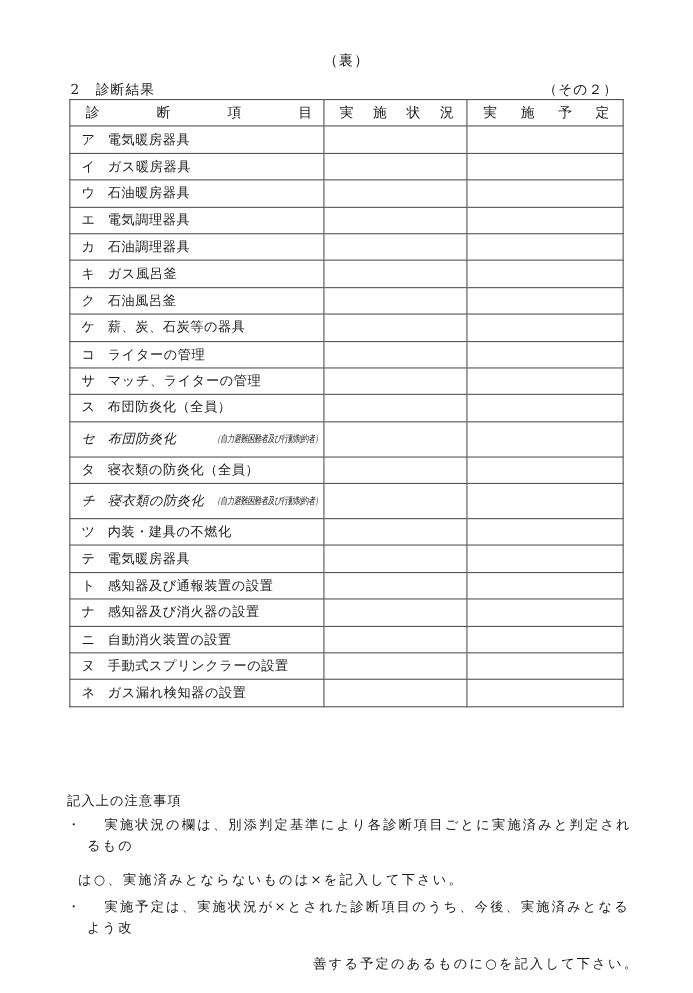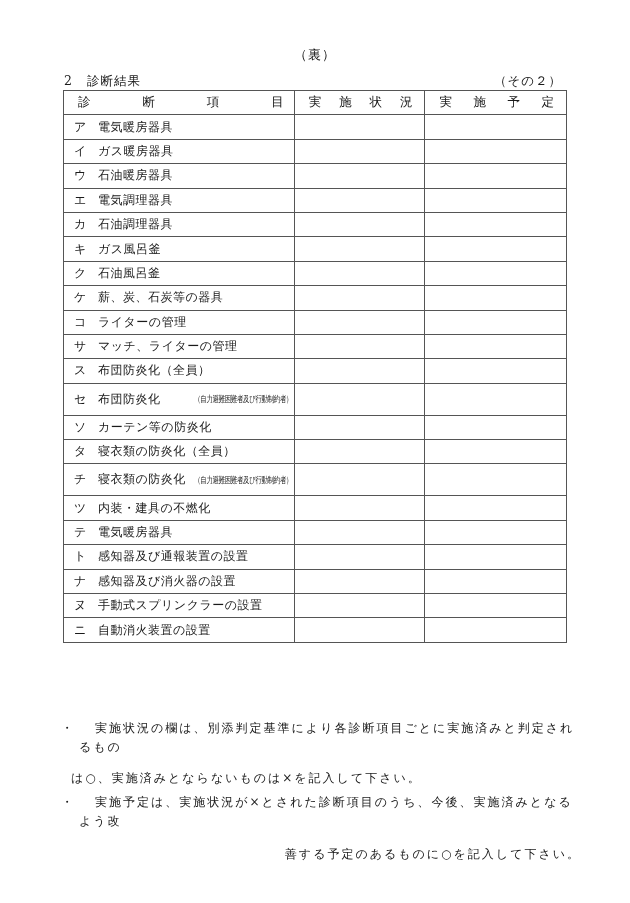--- a/index.html
+++ b/index.html
@@ -60,20 +60,21 @@
     }
     table.diag td, table.diag th {
       border: 1px solid #555;
       padding: 0;
       height: 23.4px;
       font-weight: normal;
       vertical-align: middle;
     }
     table.diag tr.tall td {
       height: 31px;
+      font-style: italic;
     }
     col.c1 { width: 231px; }
     col.c2 { width: 131px; }
     col.c3 { width: 142px; }
     .hdr-cell {
       display: flex;
       justify-content: space-between;
       padding: 0 10px 0 14px;
       font-size: 12.5px;
     }
@@ -233,25 +234,20 @@
         <td class="item-cell"><span class="item-letter">ス</span><span class="item-label">布団防炎化（全員）</span></td>
         <td></td>
         <td></td>
       </tr>
       <tr class="tall">
         <td class="item-cell"><span class="item-letter">セ</span><span class="item-label">布団防炎化</span><span class="item-note">（自力避難困難者及び行動制約者）</span></td>
         <td></td>
         <td></td>
       </tr>
       <tr>
-        <td class="item-cell"><span class="item-letter">ソ</span><span class="item-label">カーテン等の防炎化</span></td>
-        <td></td>
-        <td></td>
-      </tr>
-      <tr>
         <td class="item-cell"><span class="item-letter">タ</span><span class="item-label">寝衣類の防炎化（全員）</span></td>
         <td></td>
         <td></td>
       </tr>
       <tr class="tall">
         <td class="item-cell"><span class="item-letter">チ</span><span class="item-label">寝衣類の防炎化</span><span class="item-note">（自力避難困難者及び行動制約者）</span></td>
         <td></td>
         <td></td>
       </tr>
       <tr>
@@ -268,33 +264,39 @@
         <td class="item-cell"><span class="item-letter">ト</span><span class="item-label">感知器及び通報装置の設置</span></td>
         <td></td>
         <td></td>
       </tr>
       <tr>
         <td class="item-cell"><span class="item-letter">ナ</span><span class="item-label">感知器及び消火器の設置</span></td>
         <td></td>
         <td></td>
       </tr>
       <tr>
+        <td class="item-cell"><span class="item-letter">ニ</span><span class="item-label">自動消火装置の設置</span></td>
+        <td></td>
+        <td></td>
+      </tr>
+      <tr>
         <td class="item-cell"><span class="item-letter">ヌ</span><span class="item-label">手動式スプリンクラーの設置</span></td>
         <td></td>
         <td></td>
       </tr>
       <tr>
-        <td class="item-cell"><span class="item-letter">ニ</span><span class="item-label">自動消火装置の設置</span></td>
+        <td class="item-cell"><span class="item-letter">ネ</span><span class="item-label">ガス漏れ検知器の設置</span></td>
         <td></td>
         <td></td>
       </tr>
     </tbody>
 </table>
 
 <div class="notes">
+  <div class="notes-title">記入上の注意事項</div>
   <div class="note">
     <span class="bullet">・</span>
     <span class="note-text">実施状況の欄は、別添判定基準により各診断項目ごとに実施済みと判定されるもの</span>
     <span class="note-line2">は○、実施済みとならないものは×を記入して下さい。</span>
   </div>
   <div class="note">
     <span class="bullet">・</span>
     <span class="note-text">実施予定は、実施状況が×とされた診断項目のうち、今後、実施済みとなるよう改</span>
     <span class="note-line2" style="margin-left:-6px;padding-top:2px;text-align:right;">善する予定のあるものに○を記入して下さい。</span>
   </div>

